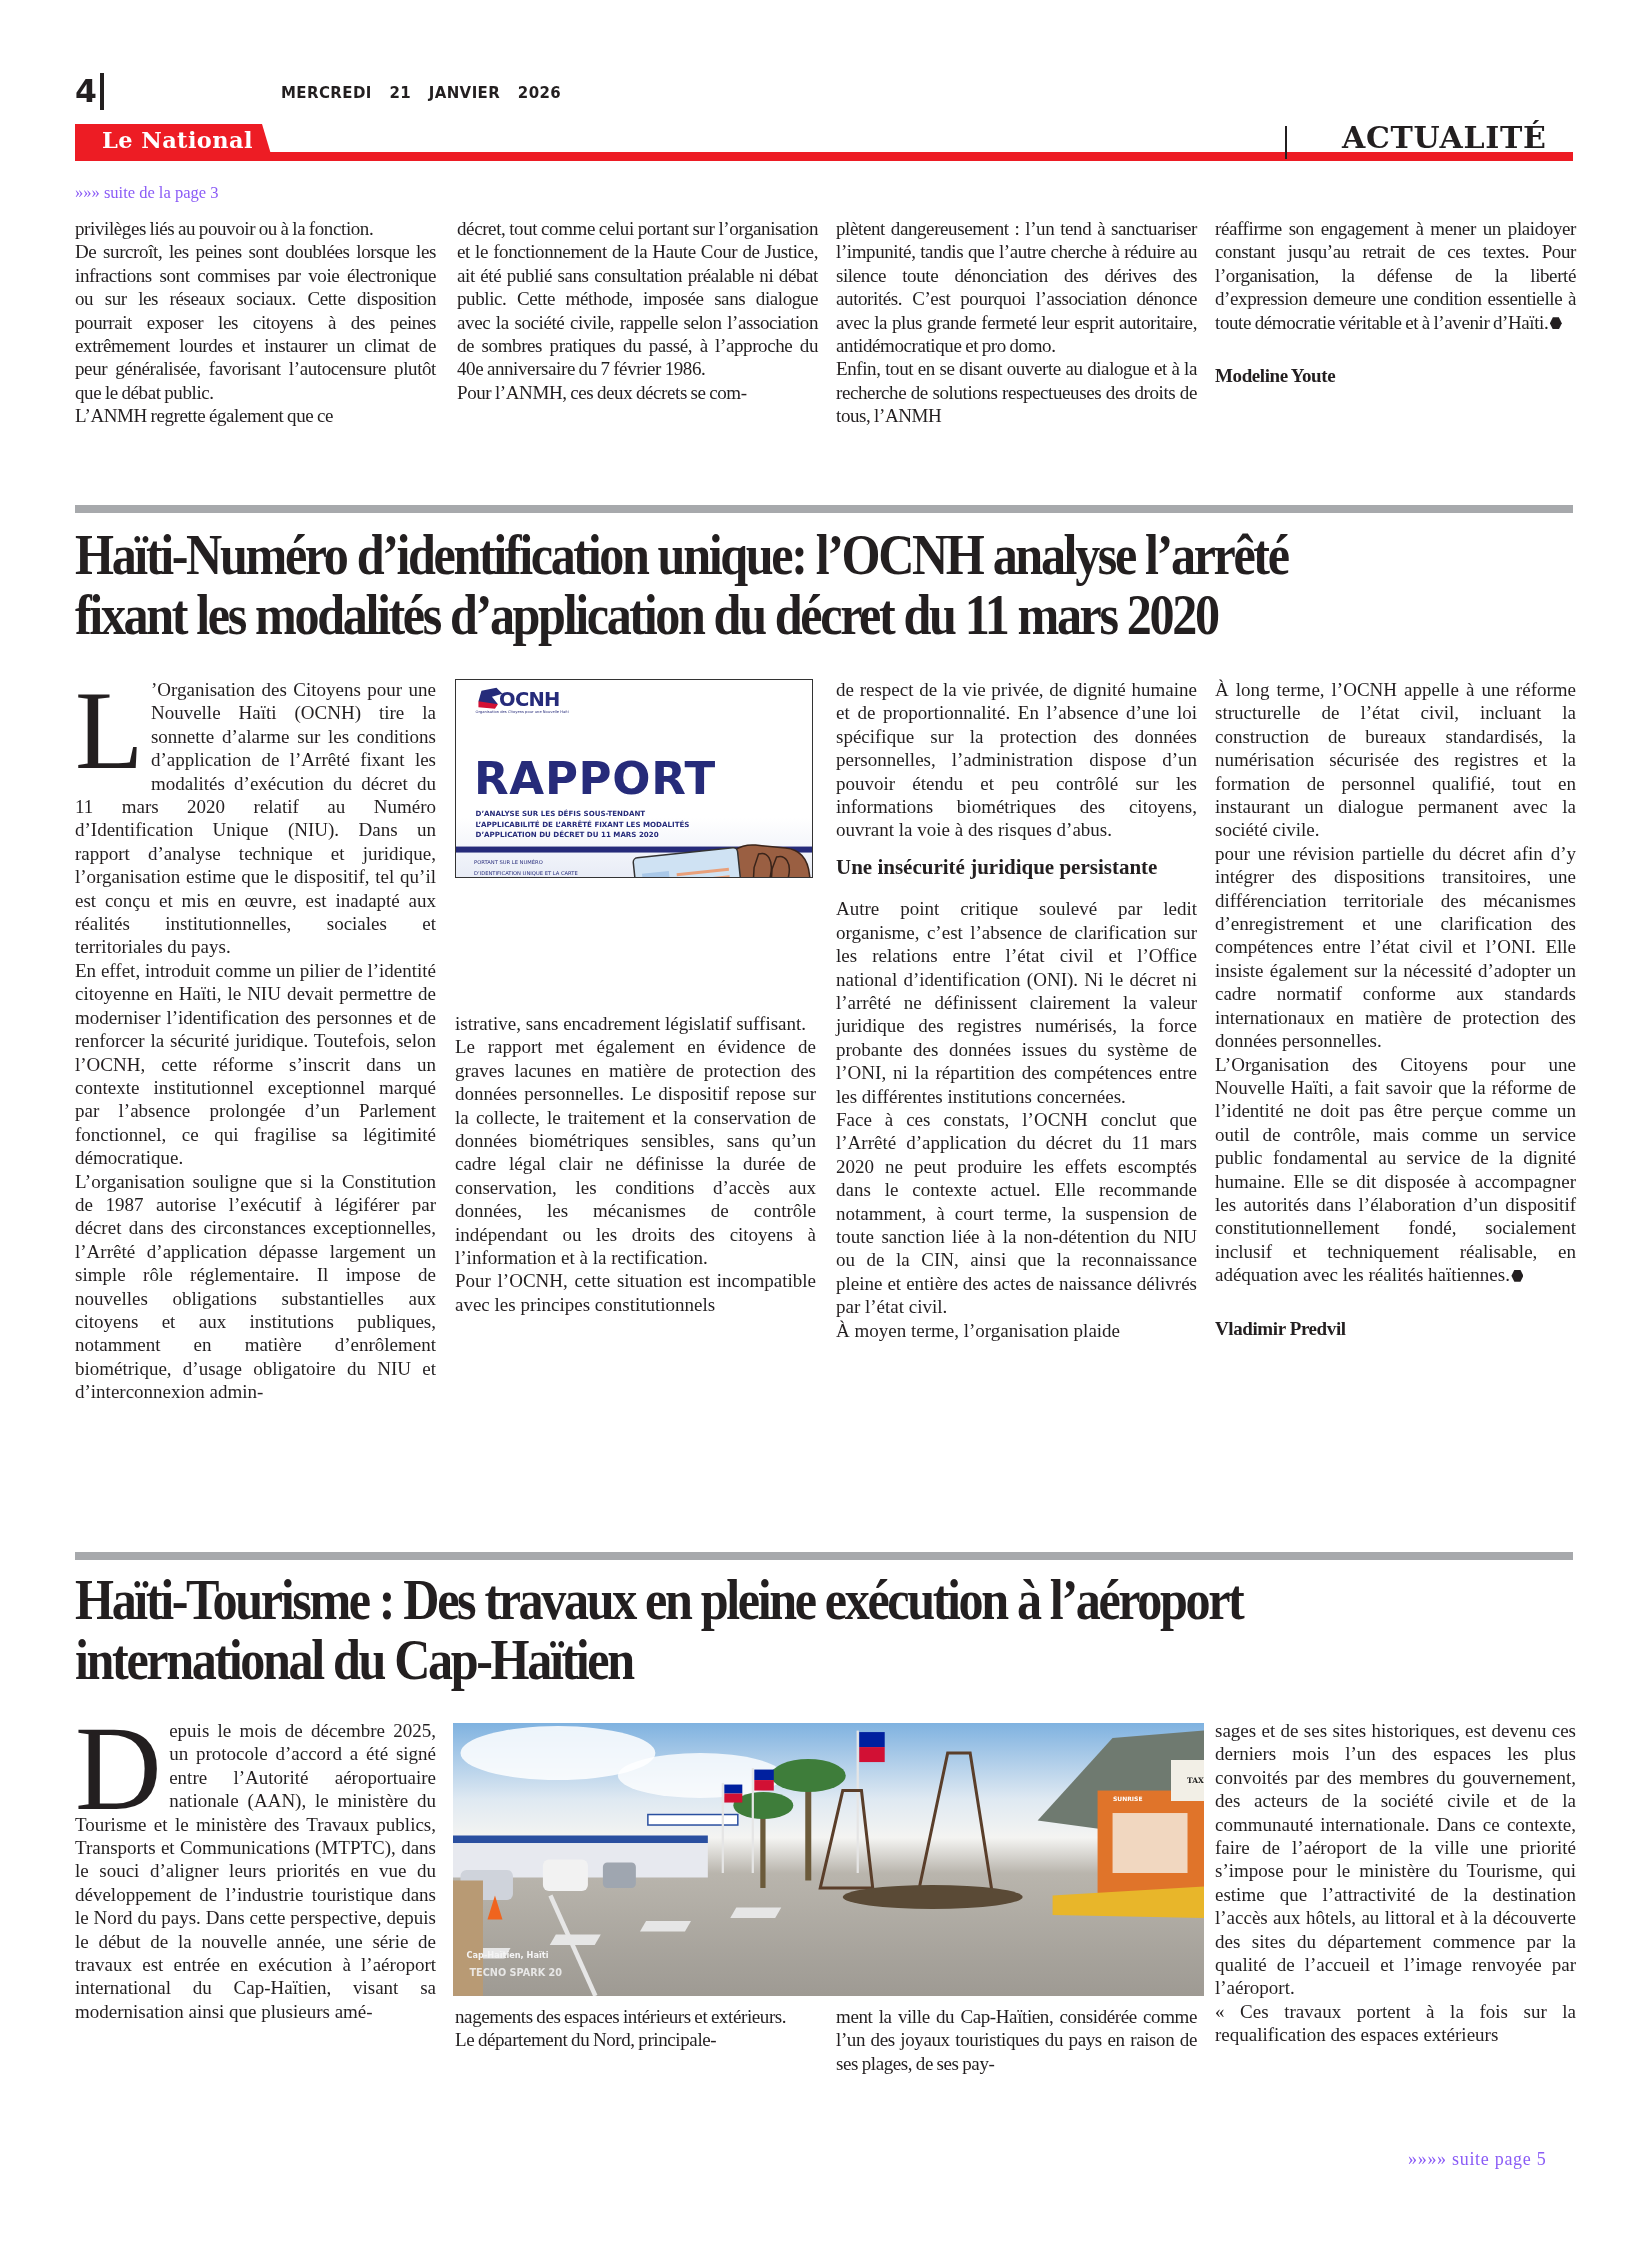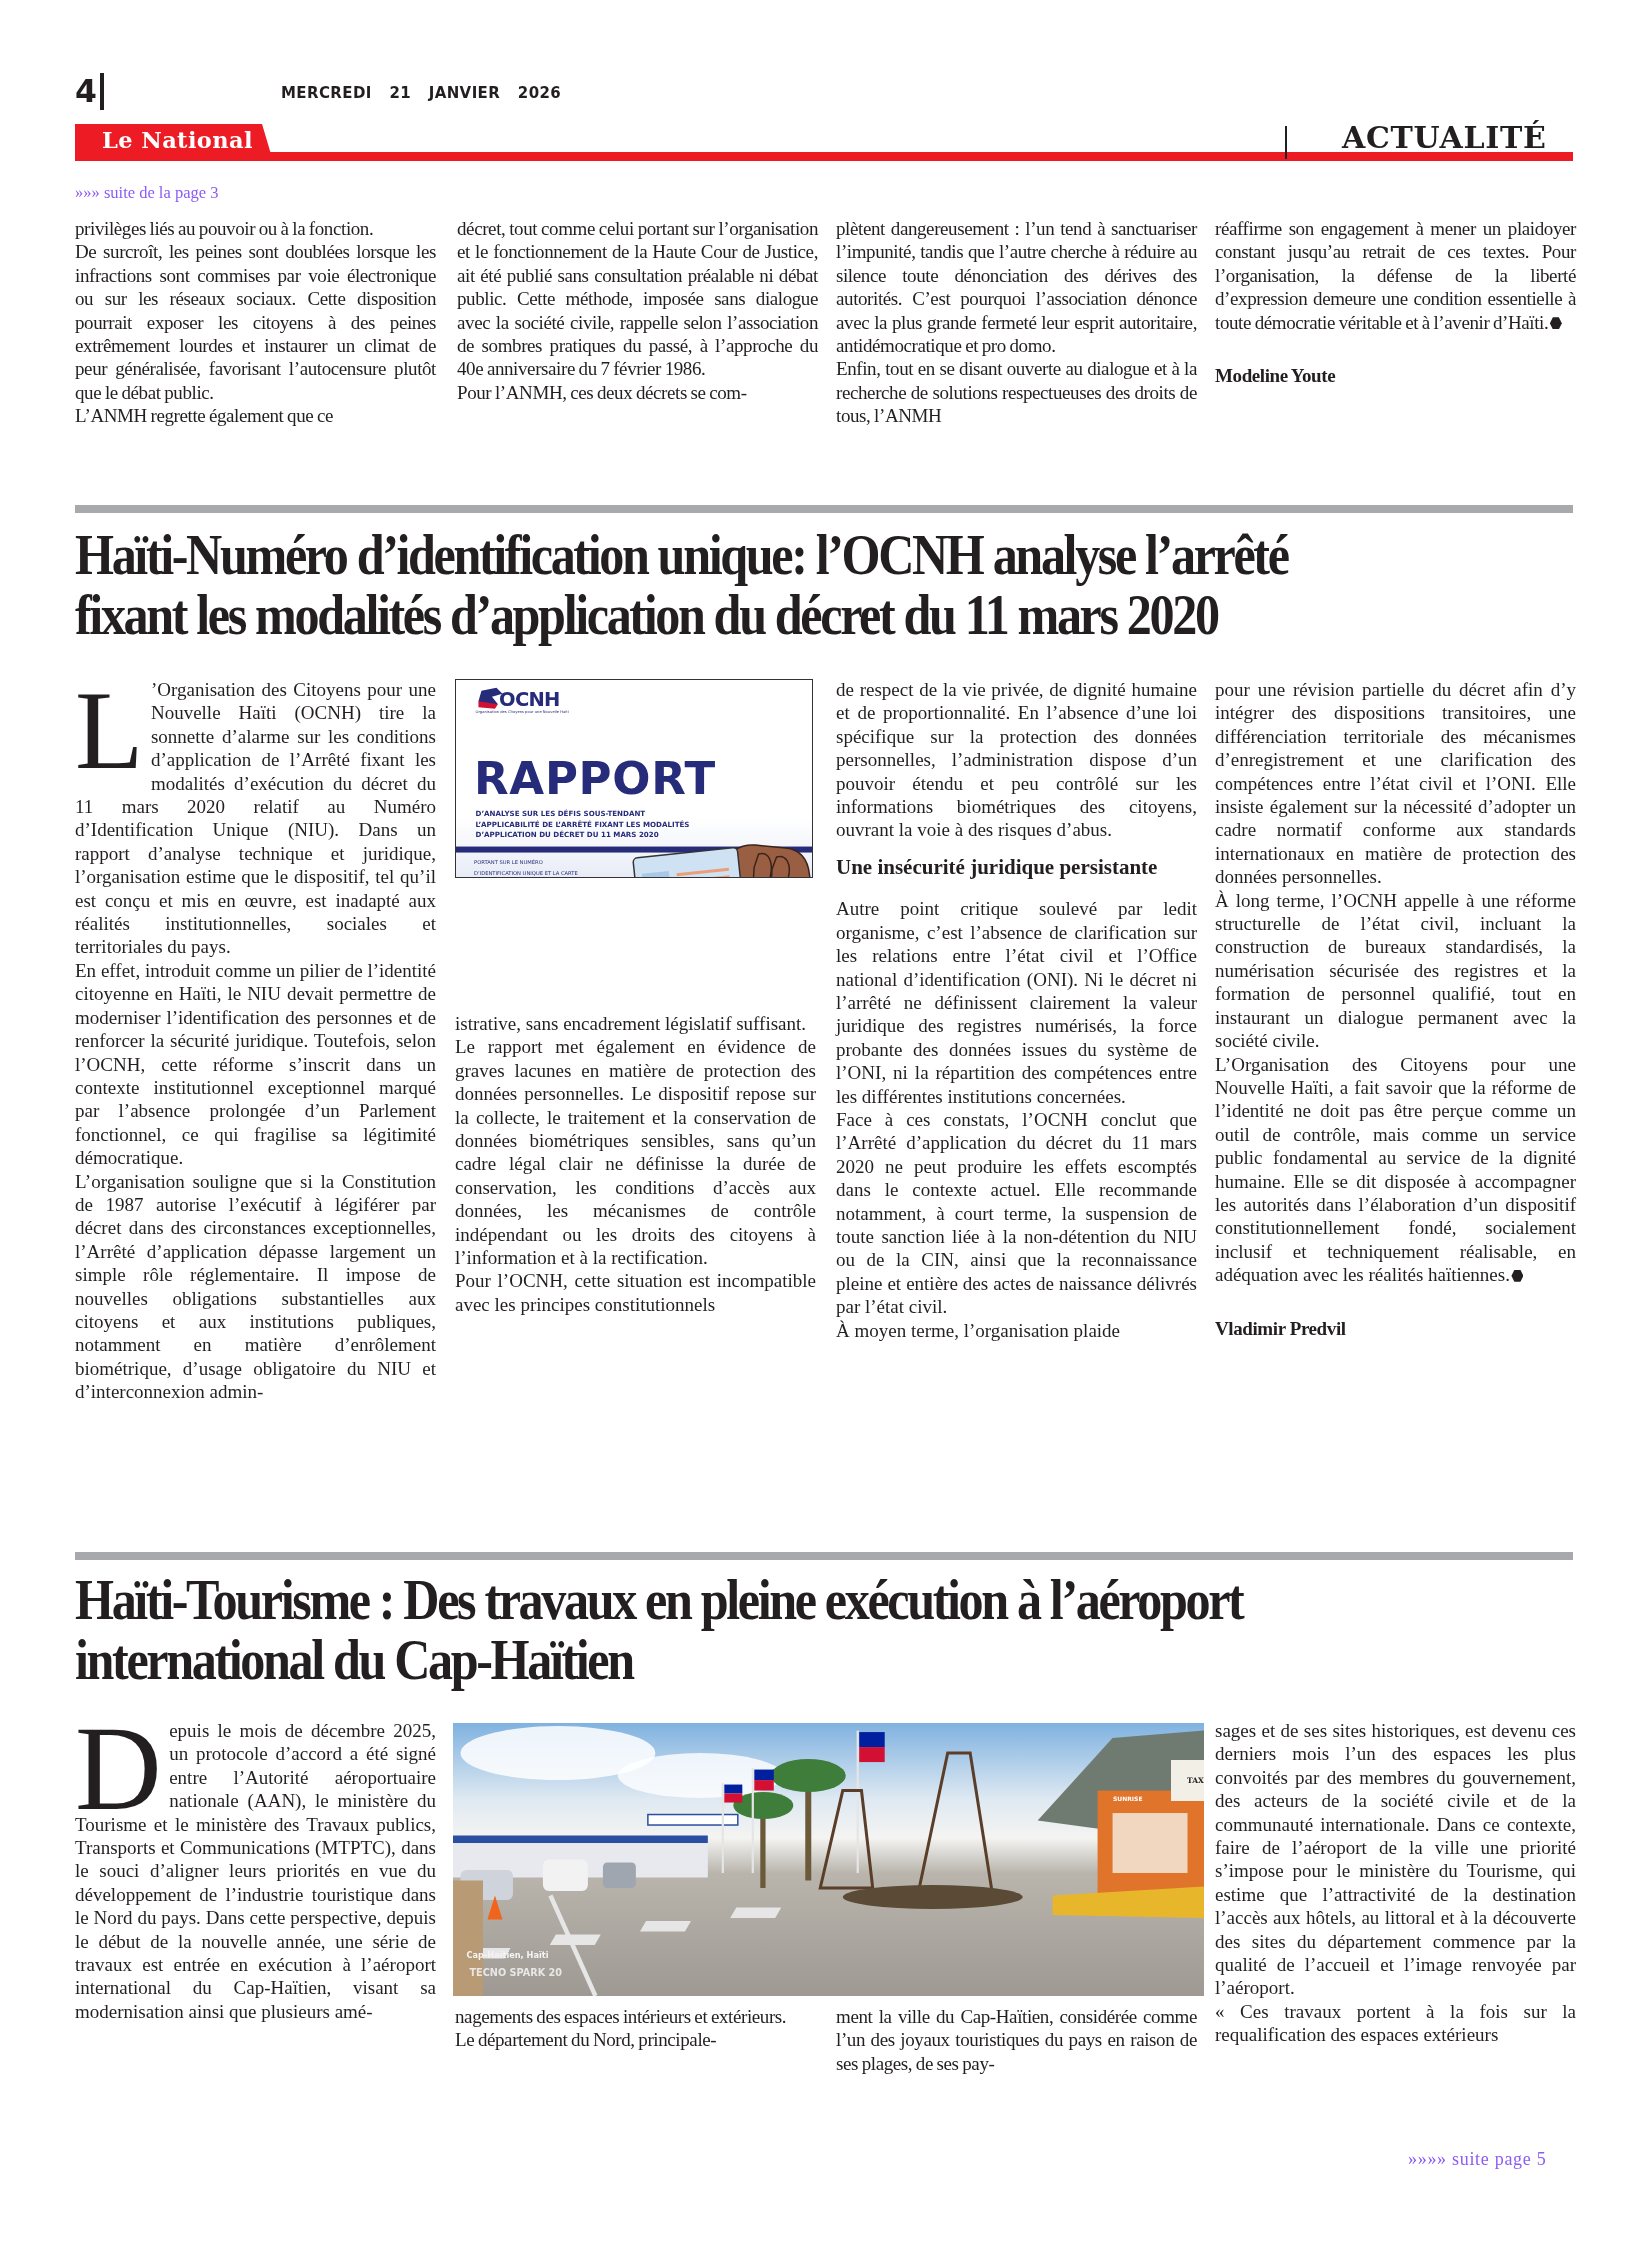--- a/index.html
+++ b/index.html
@@ -119,22 +119,22 @@
 
 <div class="col" style="left:836px; top:678px;">
   <p>de respect de la vie privée, de dignité humaine et de proportionnalité. En l’absence d’une loi spécifique sur la protection des données personnelles, l’administration dispose d’un pouvoir étendu et peu contrôlé sur les informations biométriques des citoyens, ouvrant la voie à des risques d’abus.</p>
   <p class="subhead">Une insécurité juridique persistante</p>
   <p>Autre point critique soulevé par ledit organisme, c’est l’absence de clarification sur les relations entre l’état civil et l’Office national d’identification (ONI). Ni le décret ni l’arrêté ne définissent clairement la valeur juridique des registres numérisés, la force probante des données issues du système de l’ONI, ni la répartition des compétences entre les différentes institutions concernées.</p>
   <p>Face à ces constats, l’OCNH conclut que l’Arrêté d’application du décret du 11 mars 2020 ne peut produire les effets escomptés dans le contexte actuel. Elle recommande notamment, à court terme, la suspension de toute sanction liée à la non-détention du NIU ou de la CIN, ainsi que la reconnaissance pleine et entière des actes de naissance délivrés par l’état civil.</p>
   <p>À moyen terme, l’organisation plaide</p>
 </div>
 
 <div class="col" style="left:1215px; top:678px;">
+  <p>À long terme, l’OCNH appelle à une réforme structurelle de l’état civil, incluant la construction de bureaux standardisés, la numérisation sécurisée des registres et la formation de personnel qualifié, tout en instaurant un dialogue permanent avec la société civile.</p>
   <p>pour une révision partielle du décret afin d’y intégrer des dispositions transitoires, une différenciation territoriale des mécanismes d’enregistrement et une clarification des compétences entre l’état civil et l’ONI. Elle insiste également sur la nécessité d’adopter un cadre normatif conforme aux standards internationaux en matière de protection des données personnelles.</p>
-  <p>À long terme, l’OCNH appelle à une réforme structurelle de l’état civil, incluant la construction de bureaux standardisés, la numérisation sécurisée des registres et la formation de personnel qualifié, tout en instaurant un dialogue permanent avec la société civile.</p>
   <p><span>L’Organisation des Citoyens pour une Nouvelle Haïti, a fait savoir que la réforme de l’identité ne doit pas être perçue comme un outil de contrôle, mais comme un service public fondamental au service de la dignité humaine. Elle se dit disposée à accompagner les autorités dans l’élaboration d’un dispositif constitutionnellement fondé, socialement inclusif et techniquement réalisable, en adéquation avec les réalités haïtiennes.</span><span class="endmark"></span></p>
   <p class="sig">Vladimir Predvil</p>
 </div>
 
 <div class="greybar" style="top:1552px;"></div>
 <div class="headline" style="top:1570px;">
   <div>Haïti-Tourisme : Des travaux en pleine exécution à l’aéroport</div>
   <div>international du Cap-Haïtien</div>
 </div>
 

